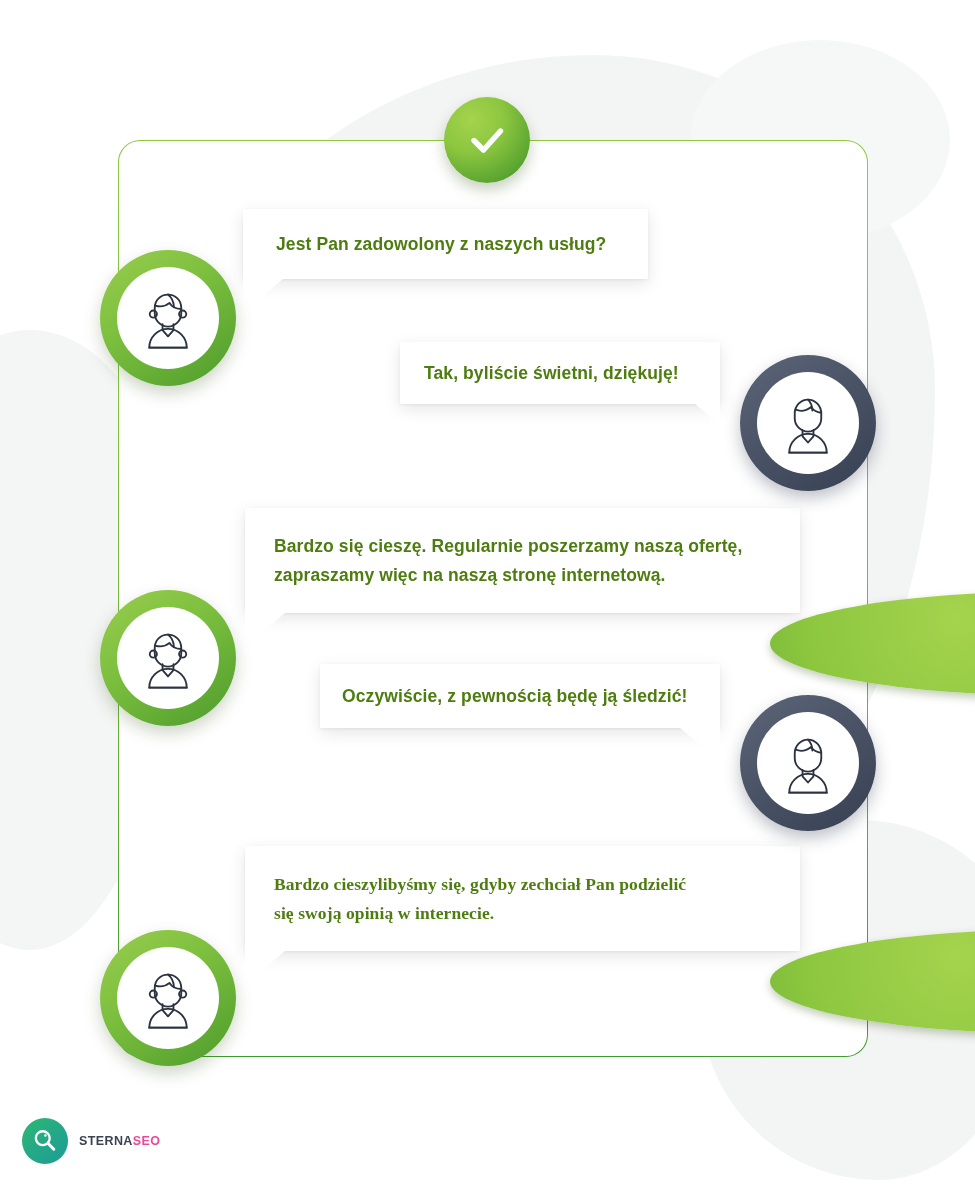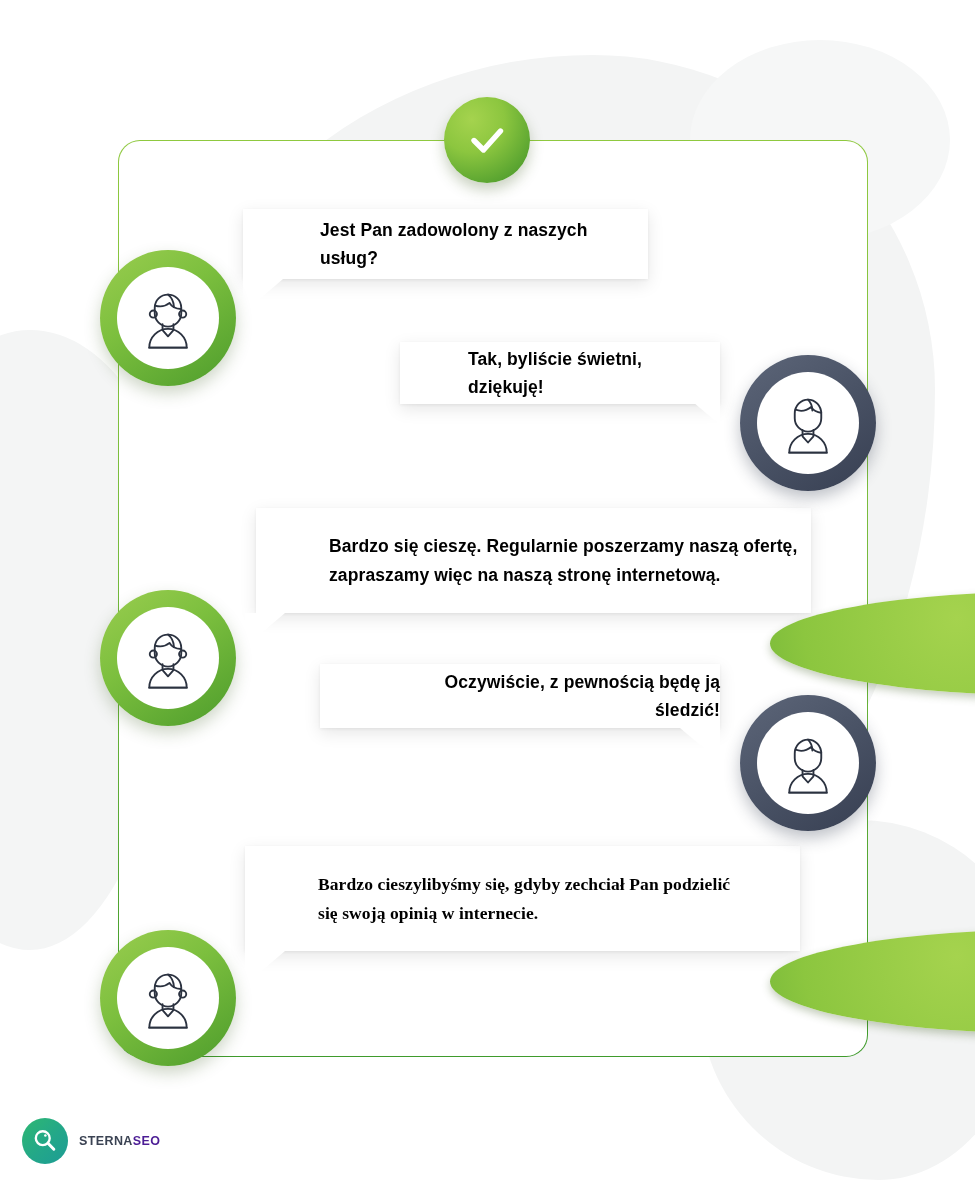--- a/index.html
+++ b/index.html
@@ -69,44 +69,44 @@
   .chk{display:block;}
 
   
   .bubble{
     position:absolute;background:#ffffff;z-index:4;
     box-shadow:0 5px 16px rgba(0,0,0,.10), 0 1px 3px rgba(0,0,0,.06);
     box-sizing:border-box;
     display:flex;align-items:center;
   }
   .bubble-text{
-    color:#000000;font-size:17.5px;line-height:1.62;font-weight:600;
-    letter-spacing:.1px;white-space:pre-line;width:100%;margin-left:44px;
+    color:#4d7c0f;font-size:17.5px;line-height:1.62;font-weight:600;
+    letter-spacing:.1px;white-space:pre-line;width:100%;
   }
   
   .tail{position:absolute;width:0;height:0;z-index:4;}
   .tail-left{
     border-top:34px solid #ffffff;
     border-left:0 solid transparent;
     border-right:40px solid transparent;
   }
   .tail-right{
     border-top:34px solid #ffffff;
     border-left:40px solid transparent;
     border-right:0 solid transparent;
   }
 
   
   .b1{left:243px;top:209px;width:405px;height:70px;padding:0 0 0 33px;}
   .b1-tail{left:243px;top:279px;}
   .b2{left:400px;top:342px;width:320px;height:62px;padding:0 0 0 24px;}
   .b2-tail{left:680px;top:391px;}
-  .b3{left:256px;top:508px;width:555px;height:105px;padding:0 0 0 29px;}
+  .b3{left:245px;top:508px;width:555px;height:105px;padding:0 0 0 29px;}
   .b3-tail{left:245px;top:613px;}
-  .b4{left:320px;top:664px;width:400px;height:64px;padding:0 0 0 22px;text-align:right;}
+  .b4{left:320px;top:664px;width:400px;height:64px;padding:0 0 0 22px;}
   .b4-tail{left:680px;top:728px;}
   .b5{left:245px;top:846px;width:555px;height:105px;padding:0 0 0 29px;font-family:Liberation Serif, serif;}
   .b5-tail{left:245px;top:951px;}
 
   
   .avatar{
     position:absolute;border-radius:50%;
     display:flex;align-items:center;justify-content:center;
     z-index:5;box-sizing:border-box;
   }
@@ -137,21 +137,21 @@
   .logo-mark{
     width:46px;height:46px;border-radius:50%;
     background:linear-gradient(135deg,#2eb872 0%,#23a789 55%,#1d9c95 100%);
     display:flex;align-items:center;justify-content:center;
   }
   .logo-words{
     display:flex;flex-direction:row;line-height:1.12;
     font-size:12.5px;font-weight:700;letter-spacing:.4px;
   }
   .logo-words .w1,.logo-words .w2{color:#3b4353;}
-  .logo-words .w3{color:#4c1d95;text-align:right;}
+  .logo-words .w3{color:#ec4899;text-align:right;}
 </style>
 </head>
 <body>
 
 <div class="bg-layer">
   <div class="blob blob-a"></div>
   <div class="blob blob-b"></div>
   <div class="blob blob-c"></div>
   <div class="blob blob-d"></div>
   <div class="streak streak-1"></div>

